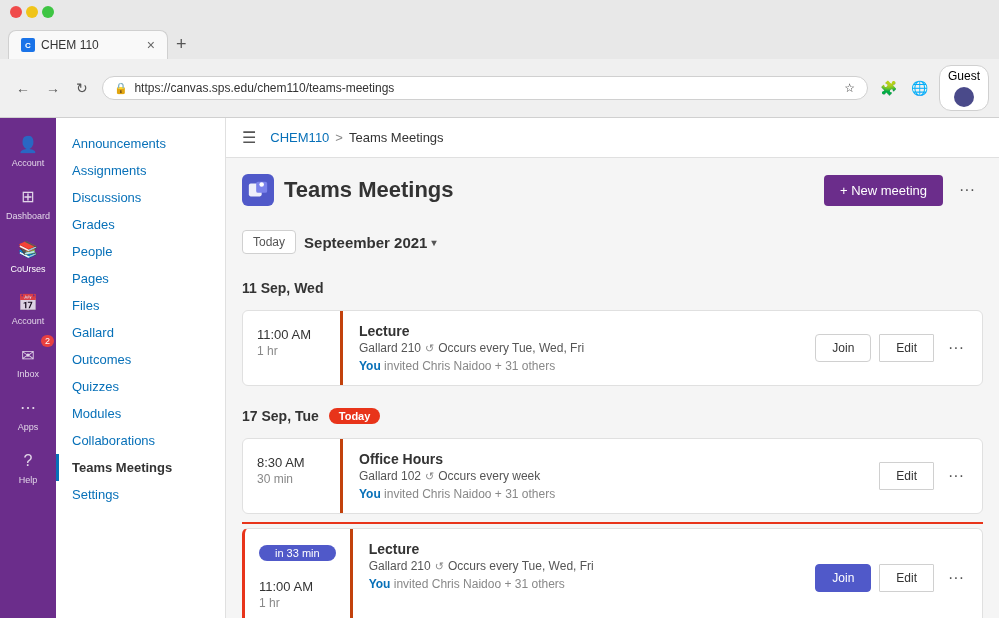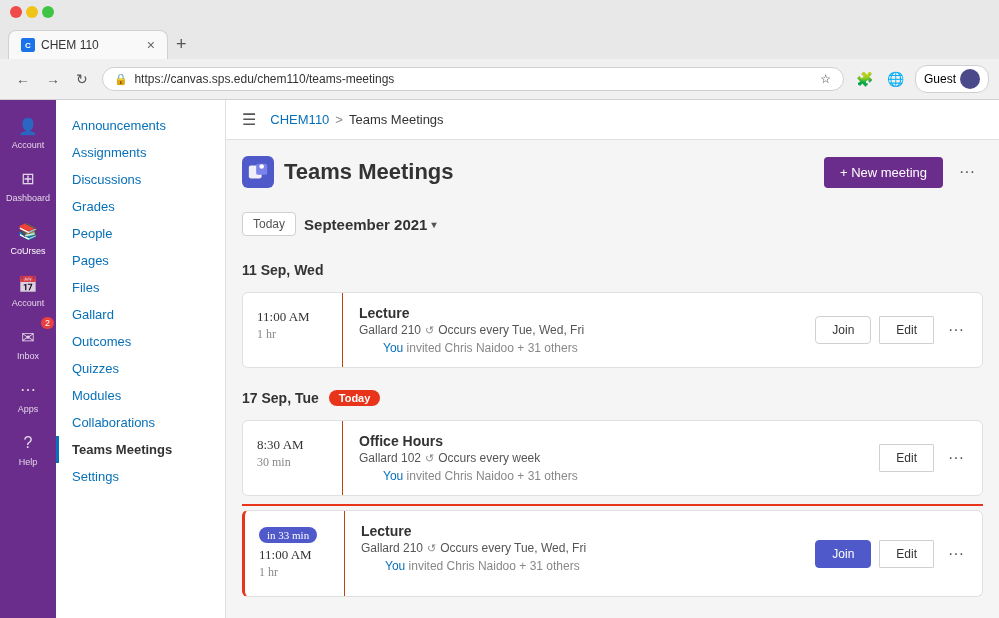--- a/index.html
+++ b/index.html
@@ -14,21 +14,21 @@
     .new-tab { background: none; border: none; cursor: pointer; padding: 4px 8px; font-size: 18px; color: #555; }
     .address-bar { display: flex; align-items: center; padding: 6px 10px; gap: 8px; background: #f0f0f0; }
     .nav-buttons { display: flex; gap: 4px; }
     .nav-btn { background: none; border: none; cursor: pointer; padding: 4px 6px; color: #555; font-size: 14px; border-radius: 4px; }
     .refresh-btn { background: none; border: none; cursor: pointer; padding: 4px 6px; color: #555; font-size: 14px; }
     .url-bar { flex: 1; display: flex; align-items: center; background: white; border: 1px solid #d0d0d0; border-radius: 20px; padding: 4px 12px; font-size: 12px; color: #333; gap: 6px; }
     .lock-icon { color: #555; font-size: 11px; }
     .url-text { flex: 1; color: #333; }
     .browser-actions { display: flex; gap: 6px; align-items: center; }
     .browser-action-btn { background: none; border: none; cursor: pointer; padding: 4px; color: #555; font-size: 14px; }
-    .guest-badge { display: flex; align-items: center; gap: 4px; background: white; border: 1px solid #d0d0d0; border-radius: 12px; padding: 3px 8px; font-size: 12px; }
+    .guest-badge { display: flex; align-items: center; gap: 4px; background: white; border: 1px solid #d0d0d0; border-radius: 12px; padding: 3px 8px; font-size: 12px; flex-direction: column; }
     .avatar-circle { width: 20px; height: 20px; background: #4a4a8a; border-radius: 50%; }
 
     
     .app { display: flex; height: calc(618px - 72px); }
 
     
     .nav-rail { width: 56px; background: #6B2D8B; display: flex; flex-direction: column; align-items: center; padding: 8px 0; gap: 4px; flex-shrink: 0; }
     .rail-item { display: flex; flex-direction: column; align-items: center; padding: 6px 4px; cursor: pointer; border-radius: 6px; width: 48px; color: rgba(255,255,255,0.8); font-size: 9px; gap: 2px; }
     .rail-item.active { color: white; }
     .rail-icon { width: 24px; height: 24px; display: flex; align-items: center; justify-content: center; font-size: 16px; }
@@ -71,30 +71,30 @@
     
     .day-section { margin-bottom: 16px; }
     .day-header { display: flex; align-items: center; gap: 10px; padding: 6px 0; font-size: 13px; color: #555; margin-bottom: 8px; }
     .day-header-date { font-weight: 600; color: #333; font-size: 14px; }
     .day-tag { background: #e8341a; color: white; border-radius: 10px; padding: 2px 10px; font-size: 11px; font-weight: 600; }
     .day-tag.tomorrow { background: #666; }
 
     
     .meeting-card { background: white; border-radius: 6px; border: 1px solid #e0e0e0; display: flex; align-items: stretch; margin-bottom: 8px; overflow: hidden; }
     .meeting-card.highlighted { border-left: 3px solid #e8341a; }
-    .time-col { padding: 16px 14px; min-width: 100px; border-right: 1px solid #c2410c; font-family: Liberation Serif, serif; }
+    .time-col { padding: 16px 14px; min-width: 100px; border-right: 3px solid #c2410c; }
     .time-start { font-size: 13px; color: #333; font-weight: 500; }
-    .time-badge { background: #5059C9; color: white; border-radius: 10px; padding: 2px 8px; font-size: 11px; margin-bottom: 4px; display: inline-block; }
+    .time-badge { background: #5059C9; color: white; border-radius: 10px; padding: 2px 16px; font-size: 11px; margin-bottom: 18px; display: inline-block; }
     .time-duration { font-size: 12px; color: #888; margin-top: 2px; }
     .meeting-info { flex: 1; padding: 12px 16px; }
     .meeting-name { font-size: 14px; font-weight: 600; color: #333; margin-bottom: 2px; }
     .meeting-room { font-size: 12px; color: #555; display: flex; align-items: center; gap: 4px; }
     .recur-icon { color: #888; font-size: 11px; }
     .meeting-invitees { font-size: 12px; color: #888; margin-top: 4px; }
-    .meeting-invitees span { color: #0770b8; font-weight: 400; margin-left: 24px; }
+    .meeting-invitees span { color: #0770b8; font-weight: 700; }
     .meeting-actions { display: flex; align-items: center; gap: 8px; padding: 12px 12px; }
     .join-btn { background: white; border: 1px solid #d0d0d0; color: #333; border-radius: 4px; padding: 6px 16px; font-size: 12px; cursor: pointer; font-weight: 500; }
     .join-btn.primary { background: #5059C9; color: white; border-color: #5059C9; }
     .edit-btn { background: white; border: 1px solid #d0d0d0; color: #333; border-radius: 1px; padding: 6px 16px; font-size: 12px; cursor: pointer; }
     .dots-btn { background: none; border: none; cursor: pointer; padding: 4px 6px; color: #555; font-size: 16px; }
     .red-line { height: 2px; background: #e8341a; margin: 4px 0; }
 
     
     .window-controls { display: flex; align-items: center; gap: 4px; }
     .wc-btn { width: 12px; height: 12px; border-radius: 50%; cursor: pointer; border: none; display: flex; align-items: center; justify-content: center; font-size: 8px; color: transparent; }

